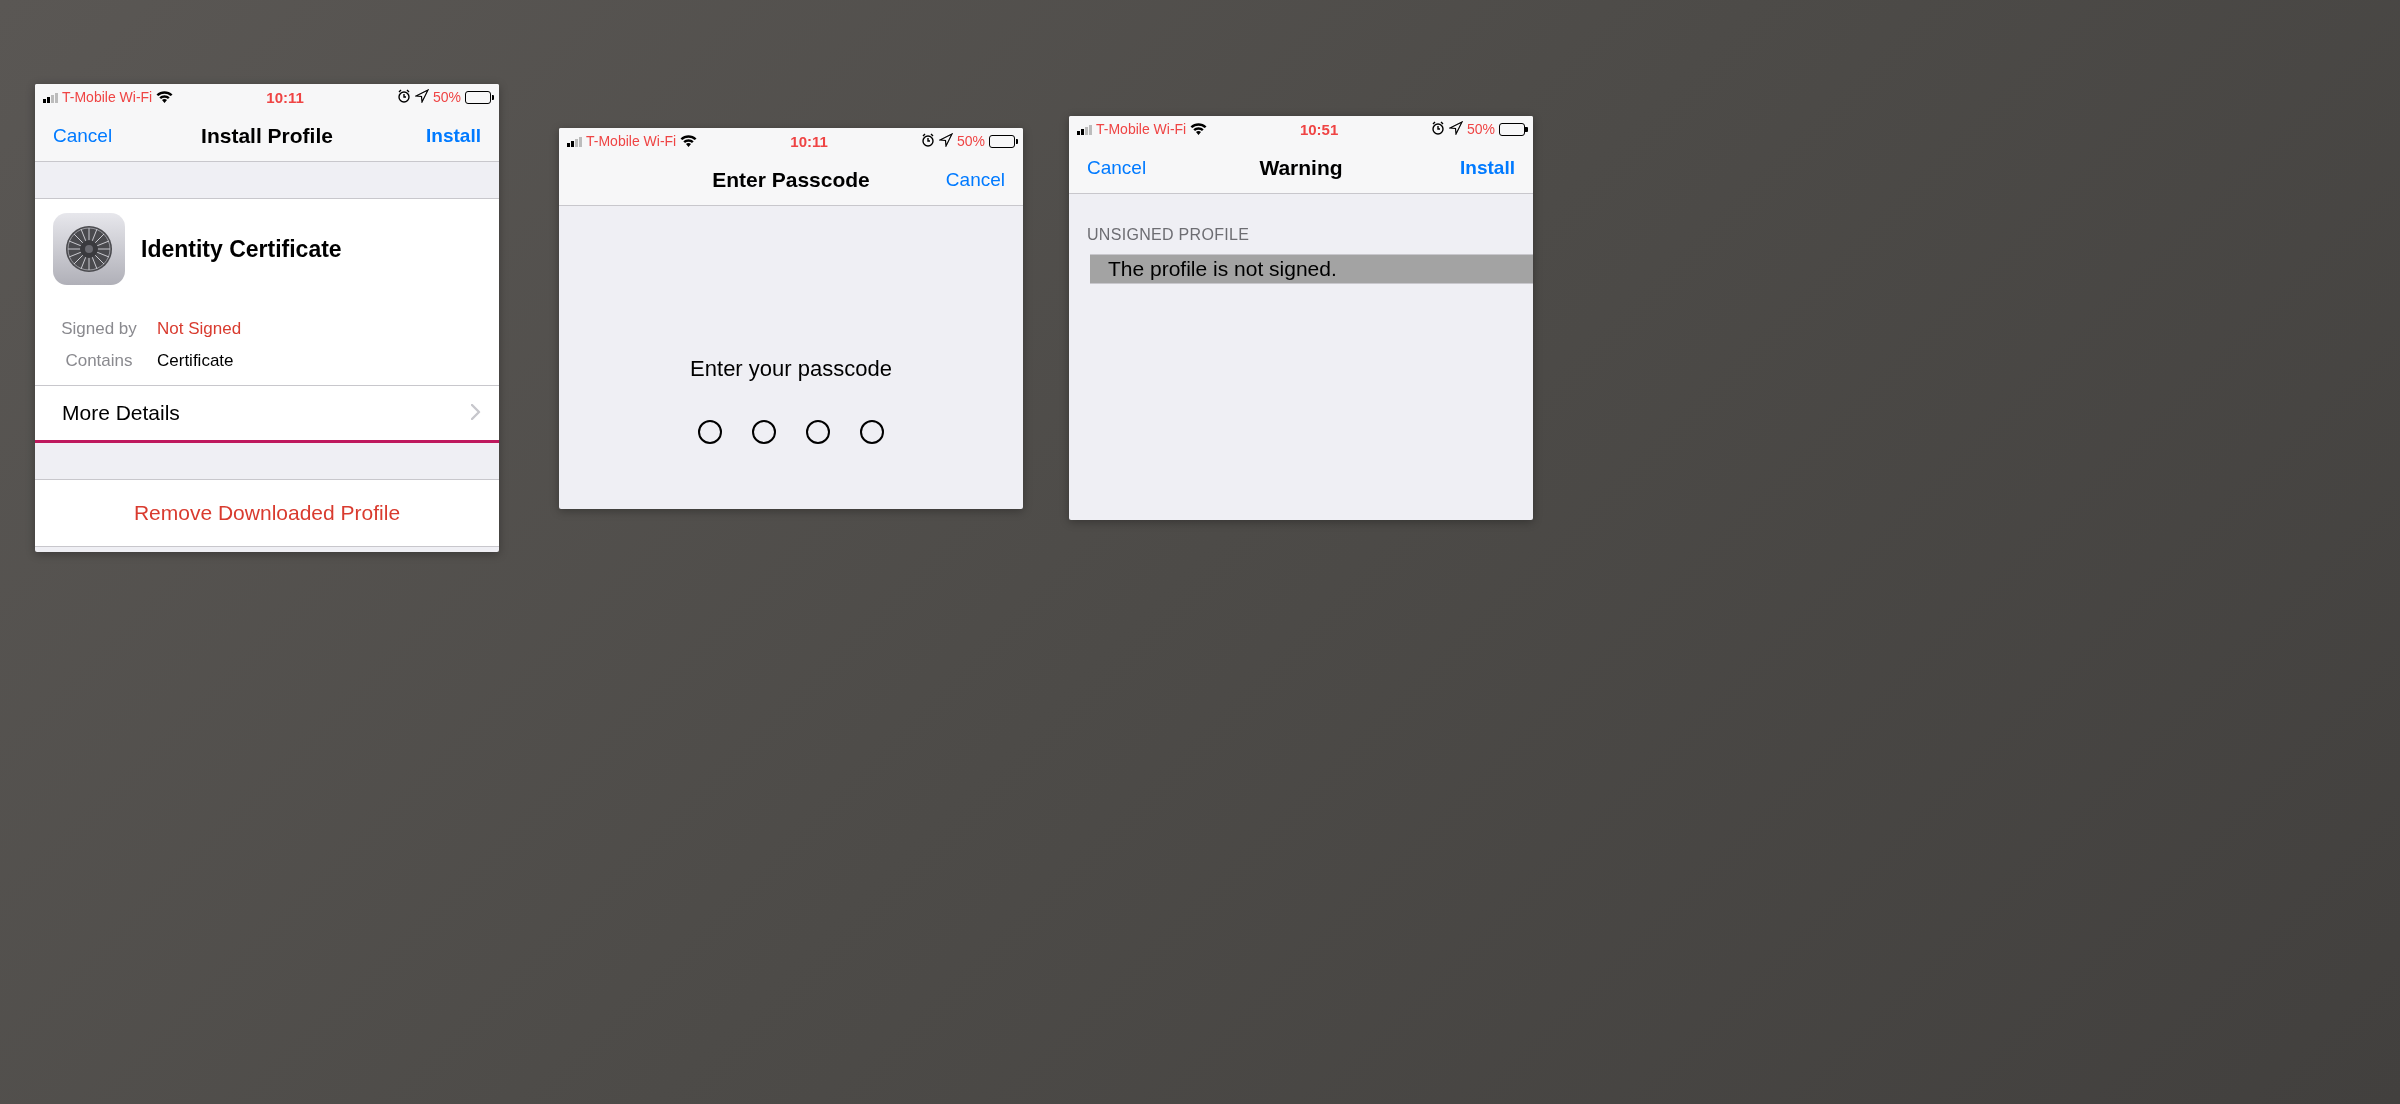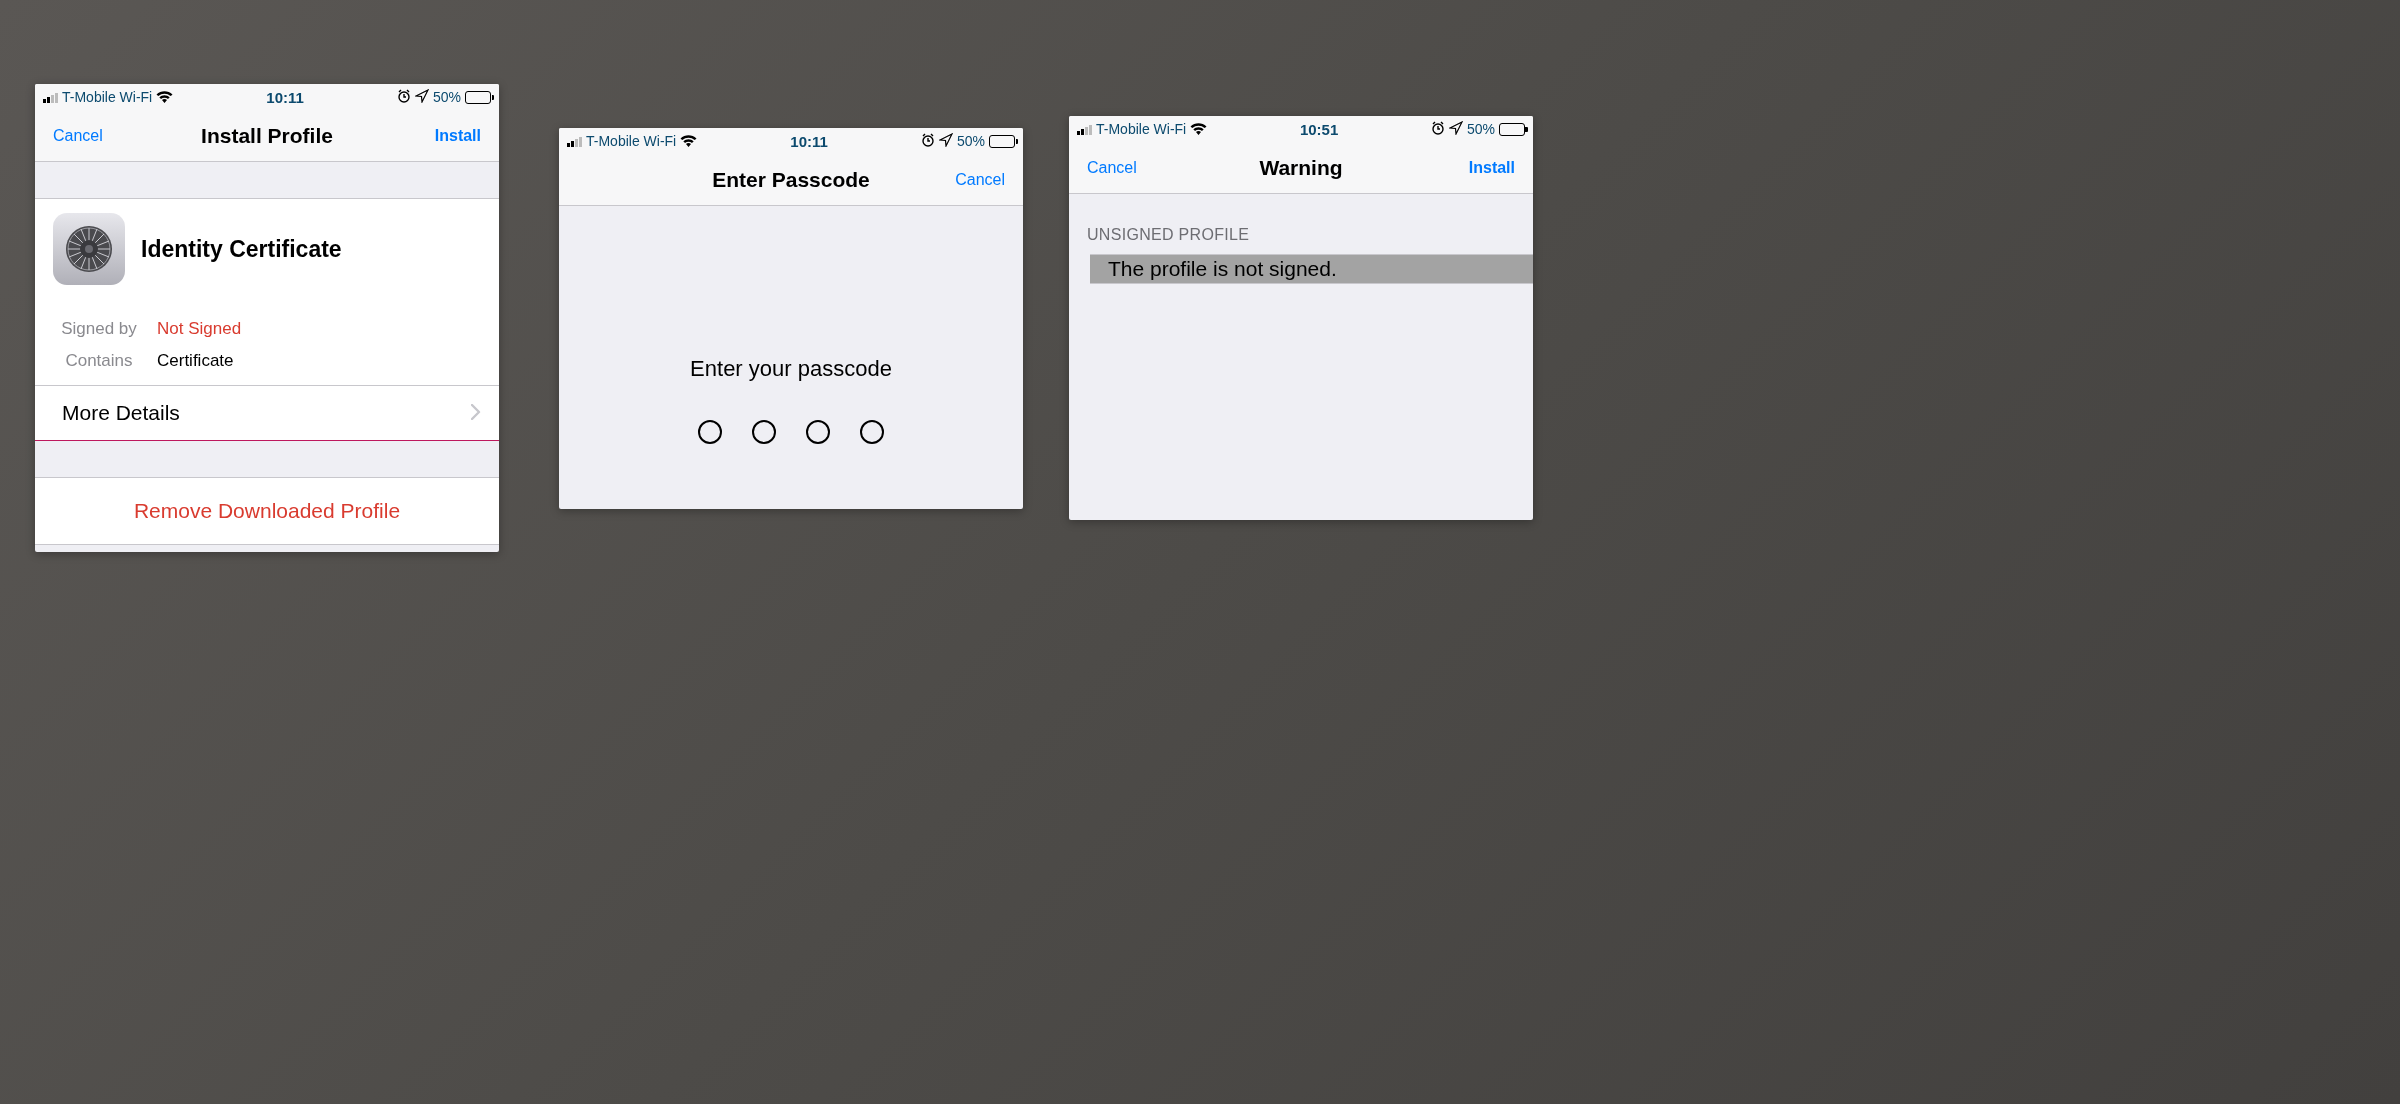--- a/index.html
+++ b/index.html
@@ -26,21 +26,21 @@
   
   .status-bar {
     height: 26px;
     background: #f7f7f8;
     display: flex;
     align-items: center;
     justify-content: space-between;
     padding: 0 8px;
     font-size: 14px;
     font-weight: 500;
-    color: #0c4a6e;
+    color: #ef4444;
   }
   .status-left, .status-right { display: flex; align-items: center; gap: 4px; }
   .status-center { font-weight: 600; font-size:15px; }
   .signal-bars { display:inline-flex; align-items:flex-end; gap:1px; height:12px; }
   .signal-bars span { width:3px; background:#000; display:inline-block; }
   .signal-bars span.dim { background:#bcbcbc; }
   .signal-bars span:nth-child(1){height:4px;}
   .signal-bars span:nth-child(2){height:6px;}
   .signal-bars span:nth-child(3){height:8px;}
   .signal-bars span:nth-child(4){height:10px;}
@@ -64,30 +64,30 @@
     align-items: center;
     justify-content: space-between;
     padding: 0 18px;
     position: relative;
   }
   .nav-title {
     position:absolute; left:0; right:0; text-align:center;
     font-size: 21px; font-weight: 600; color:#000; pointer-events:none;
   }
   .nav-btn {
-    font-size: 16px; color: #007aff; background:none; border:none; cursor:pointer;
+    font-size: 19px; color: #007aff; background:none; border:none; cursor:pointer;
     font-family: inherit; z-index:1;
   }
   .nav-btn.bold { font-weight:600; }
 
   
   .content { background:#efeff4; }
   .spacer { height: 36px; }
 
-  .cell-group { background:#fff; border-top:1px solid #c8c7cc; border-bottom:1px solid #be185d; }
+  .cell-group { background:#fff; border-top:1px solid #c8c7cc; border-bottom:3px solid #be185d; }
   .cell-group .cell + .cell { border-top:1px solid #e0e0e4; margin-left:18px; padding-left:0; }
   .cell-group .cell + .cell.fullsep { margin-left:0; padding-left:27px; border-top:1px solid #c8c7cc; }
 
   .profile-cell {
     display:flex; align-items:center; padding: 14px 18px 22px 18px;
   }
   .settings-icon {
     width: 72px; height: 72px; border-radius:14px;
     background: linear-gradient(180deg,#e7e7ec 0%, #b0b0b8 100%);
     display:flex; align-items:center; justify-content:center;

